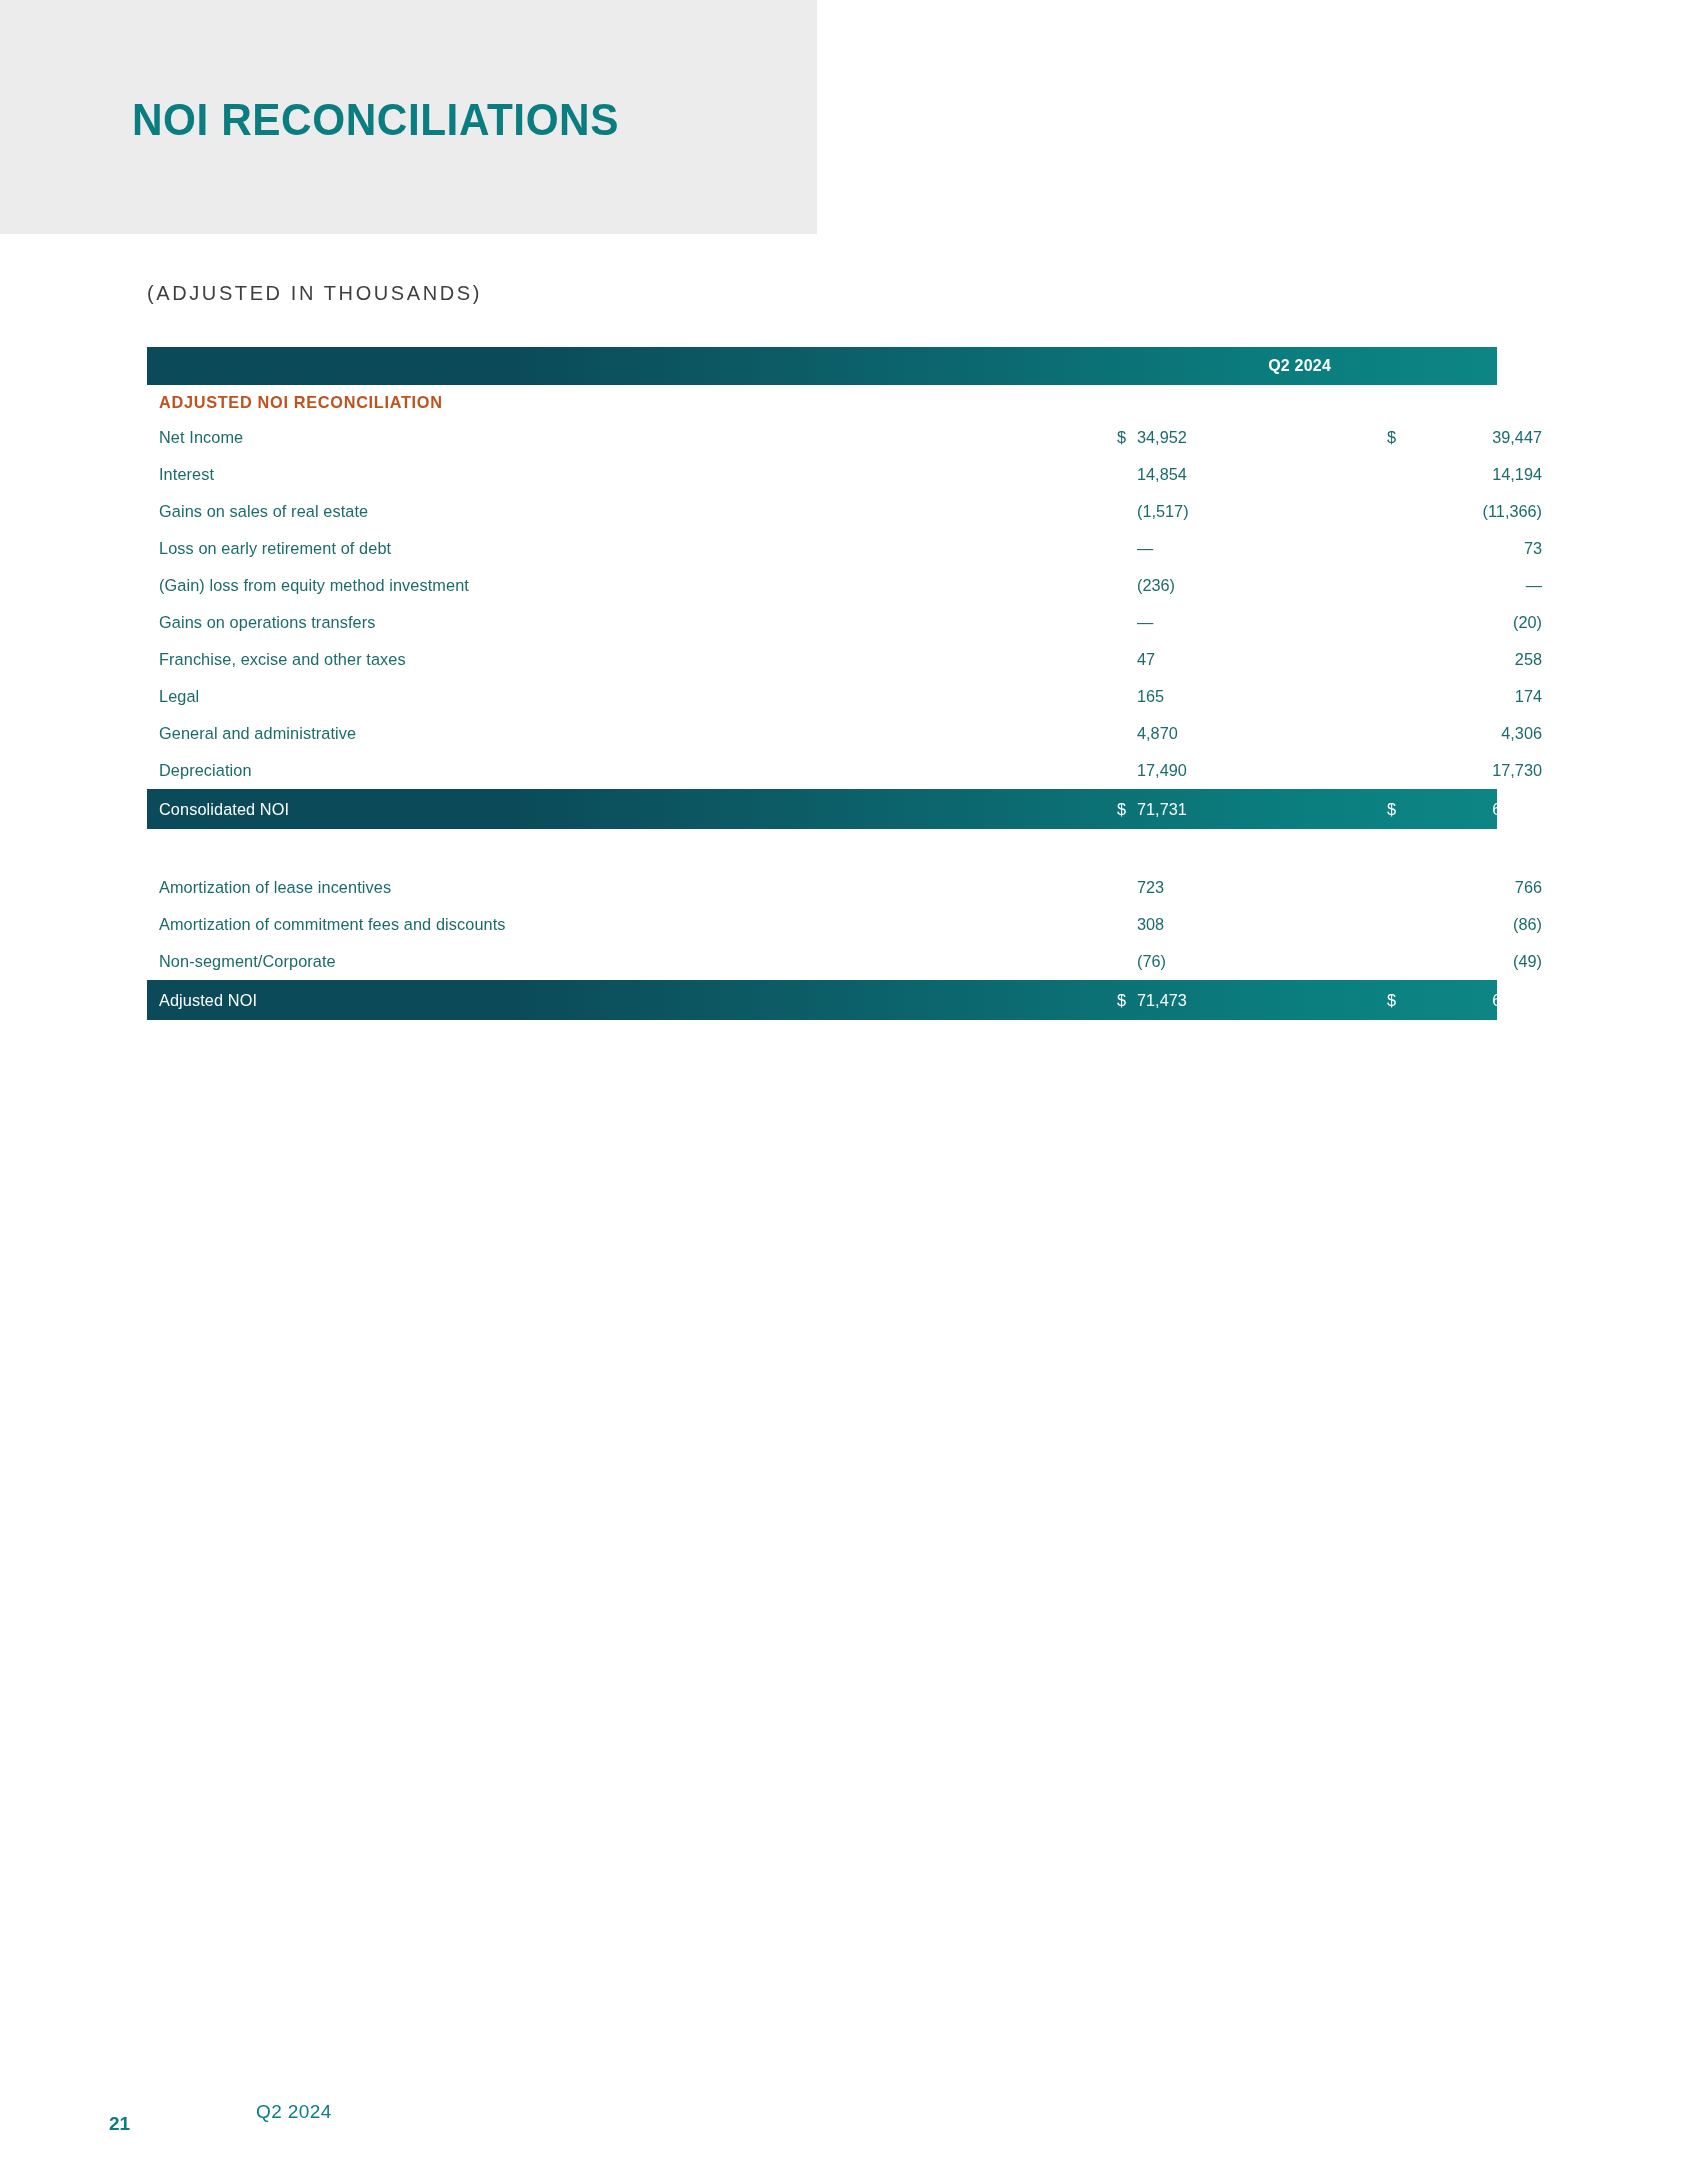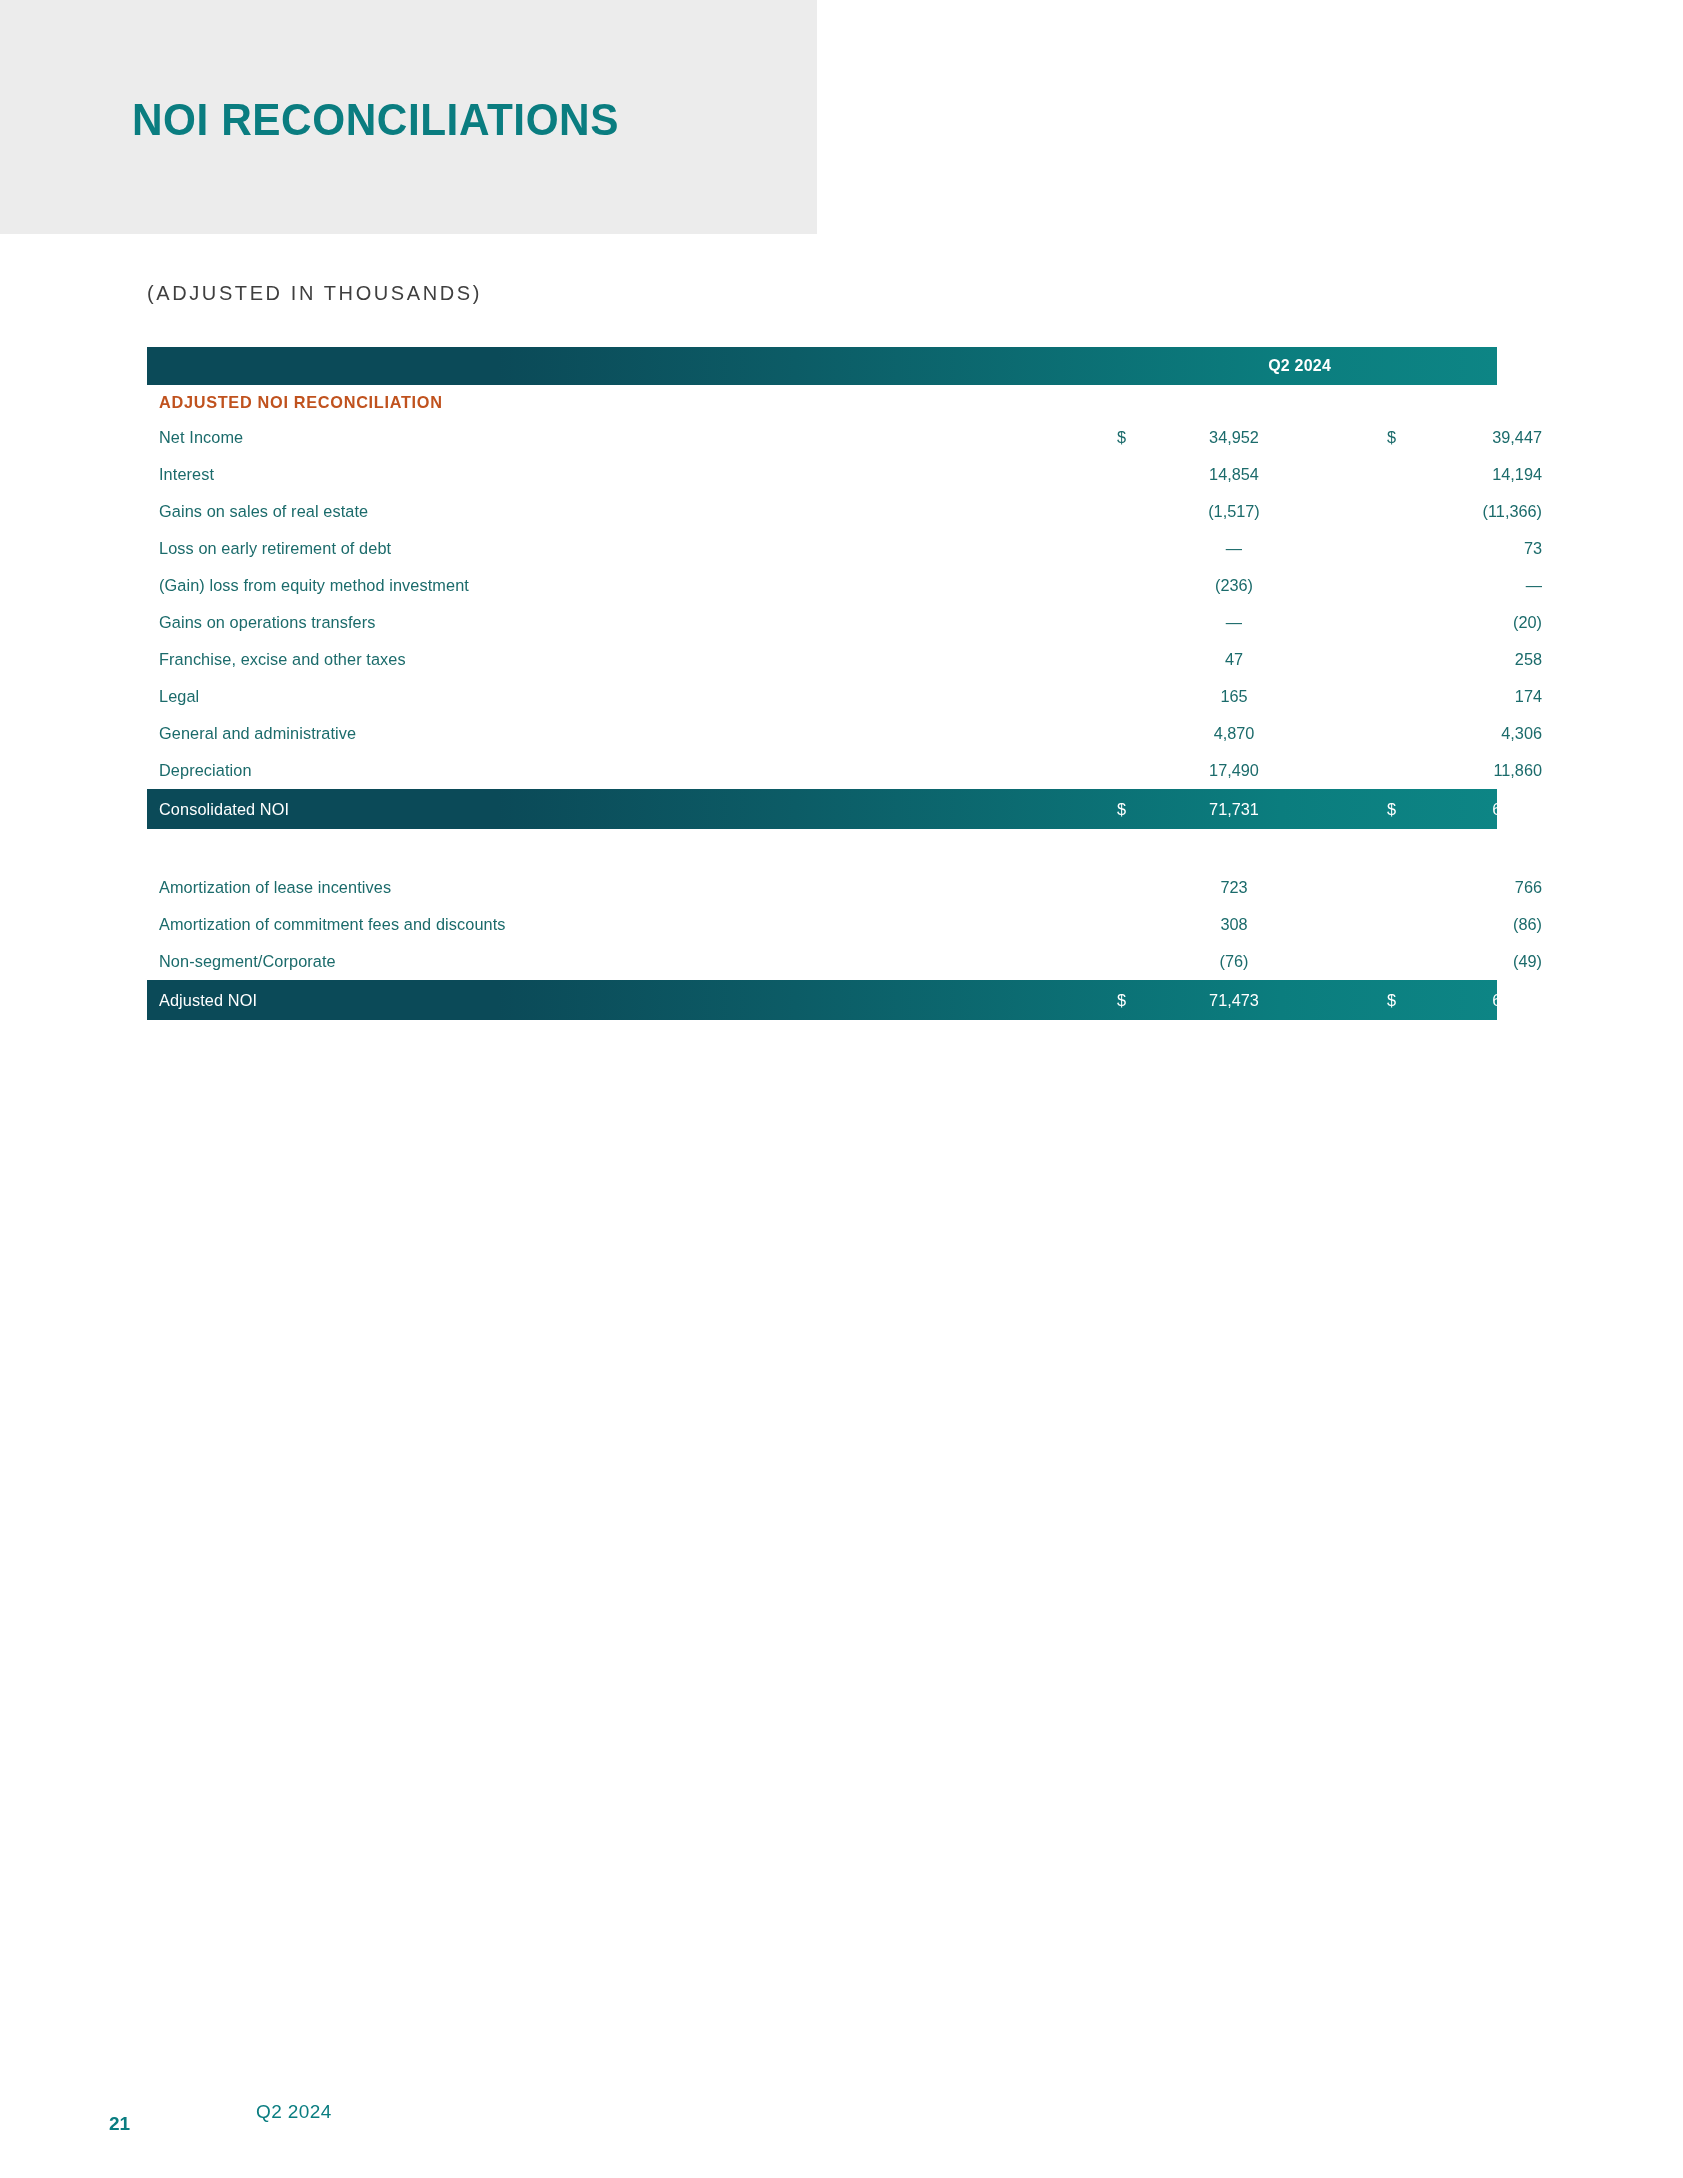--- a/index.html
+++ b/index.html
@@ -90,21 +90,21 @@
   .cell-cur-1 {
     position: absolute;
     left: 970px;
     font-size: 16.3px;
     color: #1b6b6b;
   }
   .cell-val-1 {
     position: absolute;
     left: 990px;
     width: 194px;
-    text-align: center;
+    text-align: left;
     font-size: 16.3px;
     color: #1b6b6b;
     white-space: nowrap;
   }
   .cell-cur-2 {
     position: absolute;
     left: 1240px;
     font-size: 16.3px;
     color: #1b6b6b;
   }
@@ -274,21 +274,21 @@
         <div class="cell-cur-1"></div>
         <div class="cell-val-1">4,870</div>
         <div class="cell-cur-2"></div>
         <div class="cell-val-2">4,306</div>
       </div>
       <div class="row">
         <div class="cell-label">Depreciation</div>
         <div class="cell-cur-1"></div>
         <div class="cell-val-1">17,490</div>
         <div class="cell-cur-2"></div>
-        <div class="cell-val-2">11,860</div>
+        <div class="cell-val-2">17,730</div>
       </div>
     </div>
 
   <div class="row total-row grad-bar">
     <div class="cell-label">Consolidated NOI</div>
     <div class="cell-cur-1">$</div>
     <div class="cell-val-1">71,731</div>
     <div class="cell-cur-2">$</div>
     <div class="cell-val-2">64,982</div>
   </div>

